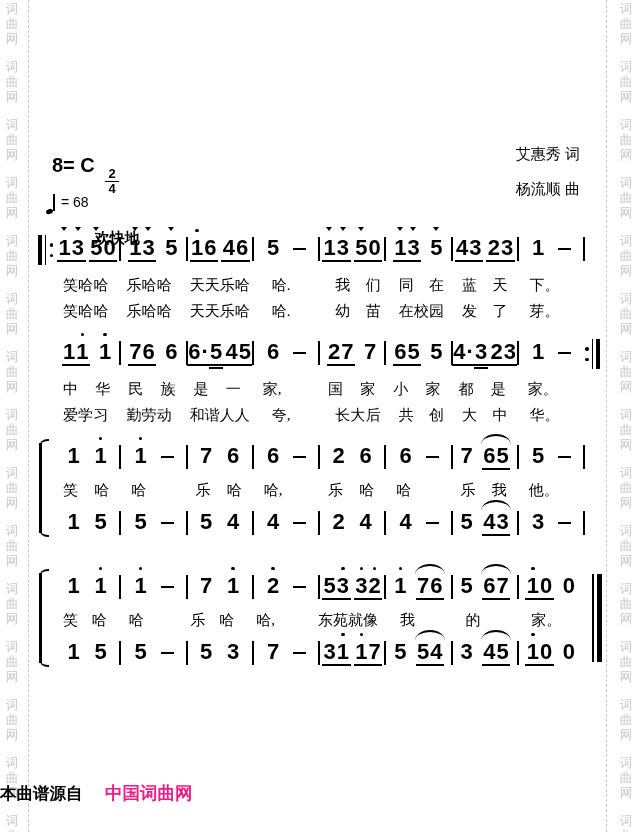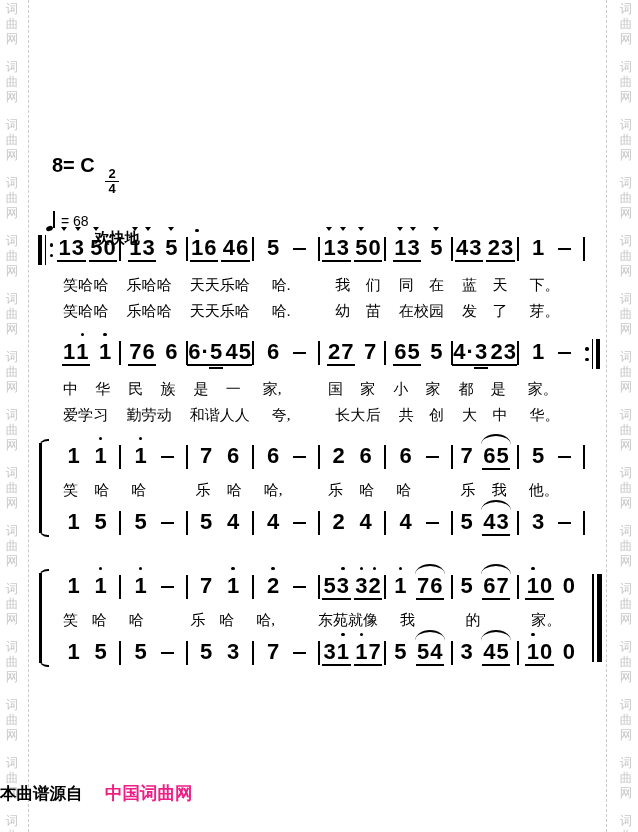--- a/index.html
+++ b/index.html
@@ -17,21 +17,21 @@
   .title{position:absolute;top:72px;left:0;right:0;text-align:center;
          font-size:30px;font-weight:700;letter-spacing:3px;}
   .subtitle{position:absolute;top:157px;left:0;right:0;text-align:center;
             font-family:"Liberation Serif","DejaVu Serif",serif;font-size:17px;letter-spacing:3px;}
   .credits{position:absolute;top:136px;right:58px;text-align:left;font-size:15px;line-height:35px;}
   .keyblock{position:absolute;top:154px;left:52px;font-size:20px;font-weight:700;}
   .frac{display:inline-flex;flex-direction:column;align-items:center;vertical-align:-6px;
         font-size:13px;line-height:12px;margin-left:5px;}
   .frac .num{border-bottom:1.7px solid #000;padding:0 3px 1px;}
   .frac .den{padding-top:1px;}
-  .tempoblock{position:absolute;top:194px;left:46px;display:flex;align-items:center;font-size:14px;}
+  .tempoblock{position:absolute;top:194px;left:46px;display:flex;font-size:14px;}
   .qnote{position:relative;width:11px;height:21px;margin-right:4px;}
   .qnote i{position:absolute;left:0;bottom:1px;width:7px;height:5px;background:#000;
            border-radius:50%;transform:rotate(-20deg);}
   .qnote b{position:absolute;right:2.5px;top:0;width:1.8px;height:17px;background:#000;}
   .tempoword{font-weight:700;font-size:15px;margin-left:6px;margin-top:35px;}
   
   .system{position:absolute;left:36px;width:566px;}
   .sys-s1{top:226px}.sys-s2{top:330px}.sys-s3{top:438px}.sys-s4{top:568px}
   .vrow{display:flex;height:46px;padding:0 18px;align-items:center;position:relative;}
   .double .vrow{height:38px;}
@@ -232,20 +232,24 @@
         <span class="wmc">曲</span>
         <span class="wmc">网</span>
       </div>
       <div class="wmg">
         <span class="wmc">词</span>
         <span class="wmc">曲</span>
       </div>
     </div>
 
 
+  <div class="credits">
+    <div>艾惠秀 词</div>
+    <div>杨流顺 曲</div>
+  </div>
 
   <div class="keyblock">
     <span>8= C</span>
     <span class="frac">
       <span class="num">2</span>
       <span class="den">4</span>
     </span>
   </div>
 
   <div class="tempoblock">

